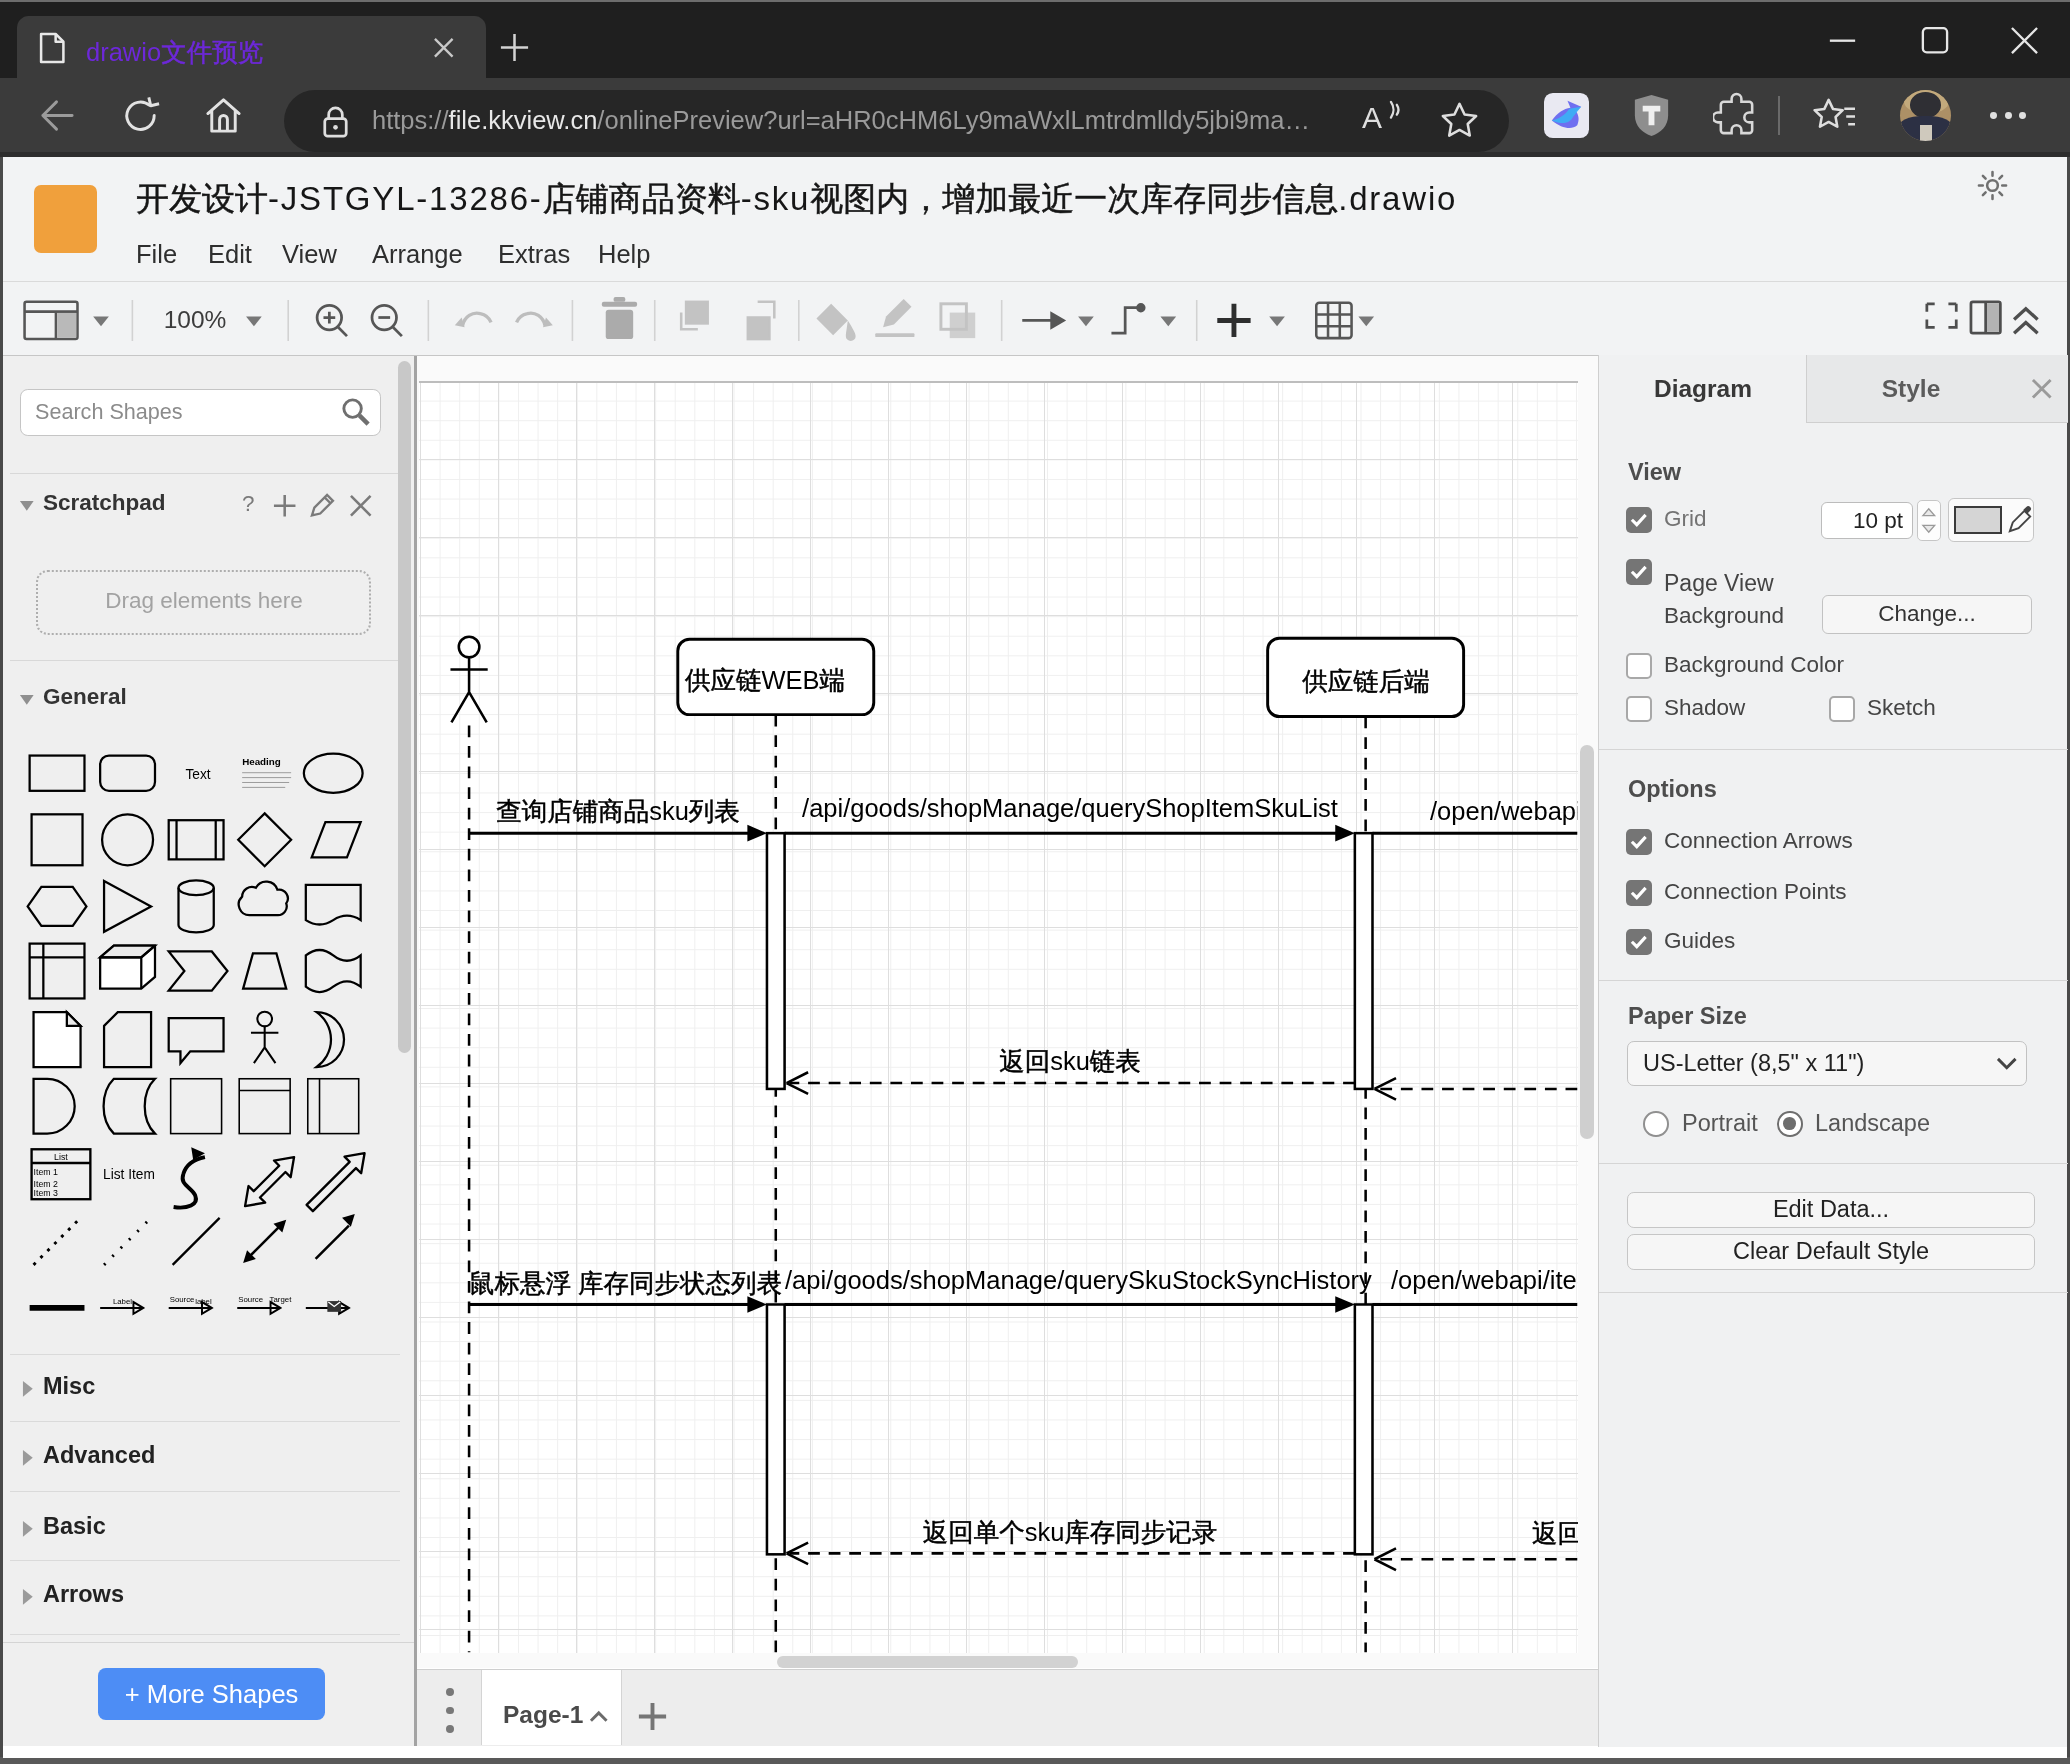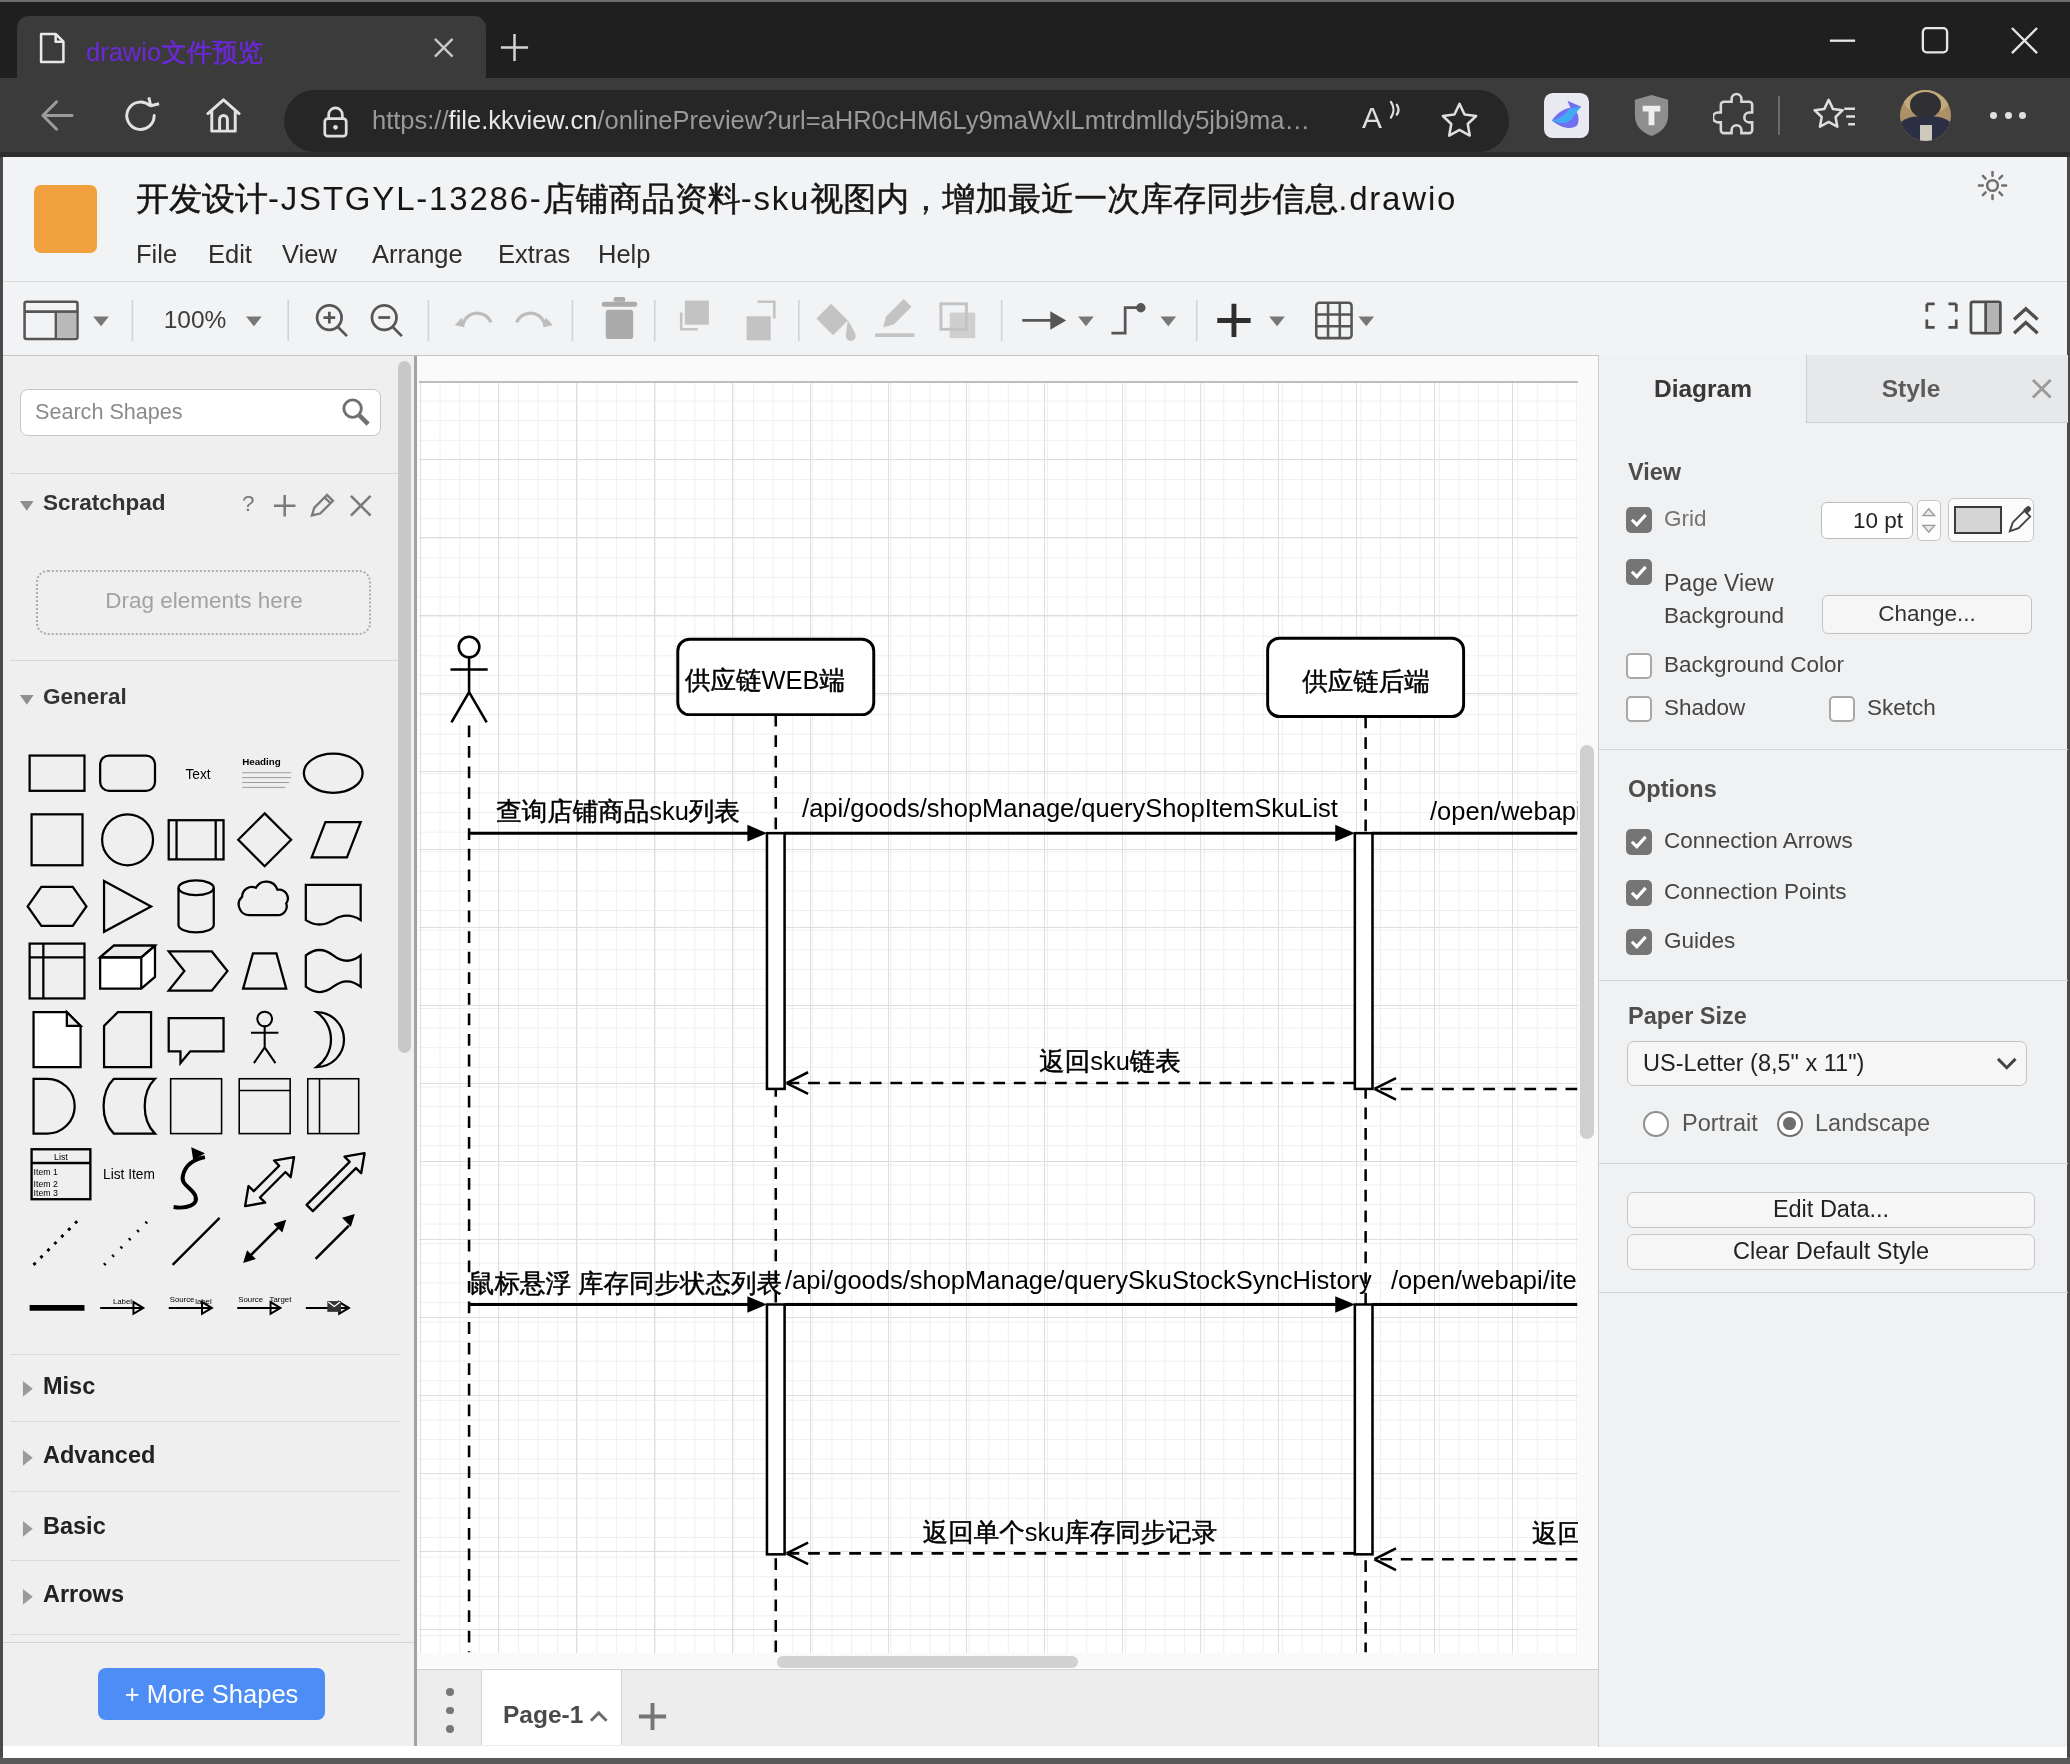--- a/index.html
+++ b/index.html
@@ -427,21 +427,21 @@
       <path d="M957 968 L937 959.5 V976.5 z"></path>
     </g>
   </svg>
 
   <div class="abs nr" style="left:261px;top:307px;width:174px;text-align:center;font-size:25.5px;color:#000;"><b>供</b><b>应</b><b>链</b>WEB<b>端</b></div>
   <div class="abs nr" style="left:851px;top:308px;width:196px;text-align:center;font-size:25.5px;color:#000;"><b>供</b><b>应</b><b>链</b><b>后</b><b>端</b></div>
 
   <div class="abs nr" style="left:52px;top:438px;width:298px;text-align:center;font-size:25.5px;color:#000;"><b>查</b><b>询</b><b>店</b><b>铺</b><b>商</b><b>品</b>sku<b>列</b><b>表</b></div>
   <div class="abs nr" style="left:368px;top:438px;width:570px;text-align:center;font-size:25.5px;color:#000;">/api/goods/shopManage/queryShopItemSkuList</div>
   <div class="abs nr" style="left:1013px;top:438px;font-size:25.5px;color:#000;">/open/webapi/<b>商</b></div>
-  <div class="abs nr" style="left:368px;top:688px;width:650px;text-align:center;font-size:25.5px;color:#000;"><b>返</b><b>回</b>sku<b>链</b><b>表</b></div>
+  <div class="abs nr" style="left:368px;top:688px;width:570px;text-align:center;font-size:25.5px;color:#000;"><b>返</b><b>回</b>sku<b>链</b><b>表</b></div>
   <div class="abs nr" style="left:52px;top:910px;width:298px;text-align:center;font-size:25.5px;color:#000;"><b>鼠</b><b>标</b><b>悬</b><b>浮</b> <b>库</b><b>存</b><b>同</b><b>步</b><b>状</b><b>态</b><b>列</b><b>表</b></div>
   <div class="abs nr" style="left:368px;top:910px;width:570px;text-align:center;font-size:25.5px;color:#000;">/api/goods/shopManage/querySkuStockSyncHistory</div>
   <div class="abs nr" style="left:974px;top:910px;font-size:25.5px;color:#000;">/open/webapi/iten</div>
   <div class="abs nr" style="left:368px;top:1159px;width:570px;text-align:center;font-size:25.5px;color:#000;"><b>返</b><b>回</b><b>单</b><b>个</b>sku<b>库</b><b>存</b><b>同</b><b>步</b><b>记</b><b>录</b></div>
   <div class="abs nr" style="left:1115px;top:1160px;font-size:25.5px;color:#000;"><b>返</b><b>回</b><b>单</b></div>
 </div>
 
 <div class="abs" style="left:1578px;top:356px;width:19.6px;height:1312px;background:#fafafa;"></div>
 <div class="abs" style="left:1580px;top:745px;width:13.7px;height:394px;background:#cfcfcf;border-radius:6.9px;"></div>
 <div class="abs" style="left:777px;top:1656px;width:301px;height:11.8px;background:#d2d2d2;border-radius:5.9px;"></div>

